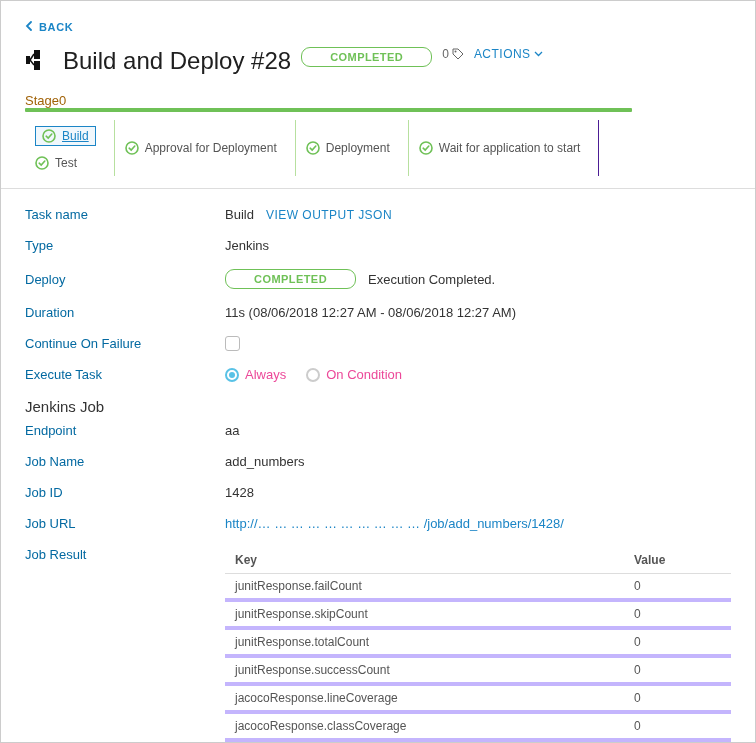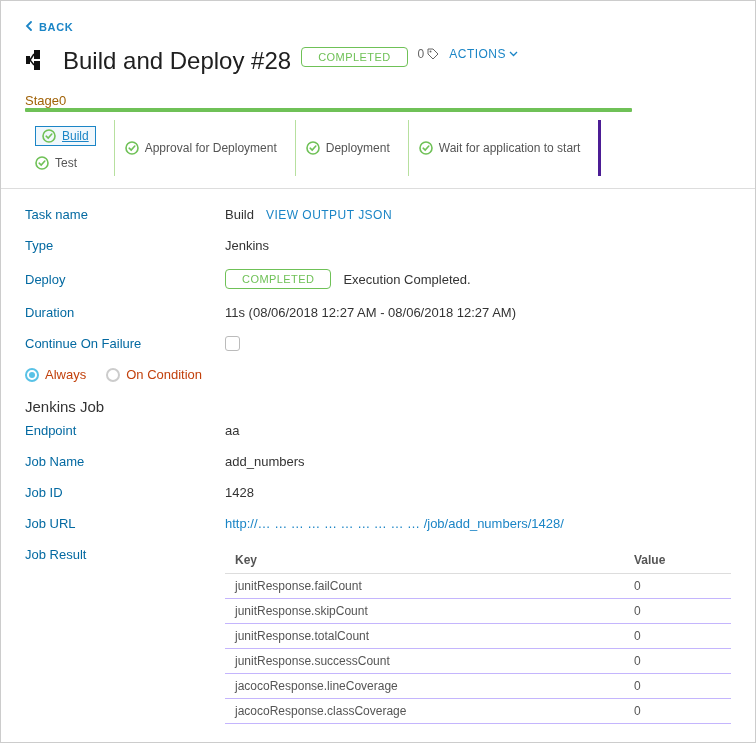--- a/index.html
+++ b/index.html
@@ -36,25 +36,25 @@
   .pipeline-icon { display:inline-flex; }
   .title {
     font-size: 24px;
     font-weight: 400;
     color: #202020;
   }
   .badge-completed {
     display: inline-block;
     border: 1px solid #6fc157;
     color: #6fc157;
-    border-radius: 4px;
-    padding: 3px 16px;
+    border-radius: 9px;
+    padding: 3px 28px;
     font-size: 11px;
     letter-spacing: 0.04em;
-    font-weight: 400;
+    font-weight: 700;
   }
   .tag-count {
     display: inline-flex;
     align-items: center;
     font-size: 12px;
     color: #666;
     gap: 3px;
   }
   .actions {
     color: #1b85c6;
@@ -85,21 +85,21 @@
     margin-bottom: 12px;
   }
   .task-col {
     padding: 6px 18px 6px 10px;
     display: flex;
     flex-direction: column;
     gap: 10px;
     border-right: 1px solid #b7e09f;
   }
   .task-col.single { justify-content: center; }
-  .task-col:last-child { border-right: 3px solid #4c1d95; }
+  .task-col:last-child { border-right: 1px solid #4c1d95; }
   .task-item {
     display: flex;
     align-items: center;
     gap: 6px;
     font-size: 12px;
     color: #555;
     white-space: nowrap;
   }
   .task-item.selected {
     border: 1px solid #1b85c6;
@@ -140,21 +140,21 @@
     cursor: pointer;
   }
 
   .checkbox-vis {
     width: 15px; height: 15px;
     border: 1px solid #bbb;
     border-radius: 3px;
     background: #fff;
   }
   .radio-row { display:flex; align-items:center; gap:20px; }
-  .radio-item { display:inline-flex; align-items:center; gap:6px; color:#c2410c; }
+  .radio-item { display:inline-flex; align-items:center; gap:6px; color:#ec4899; }
   .radio-vis {
     width: 14px; height: 14px; border-radius: 50%;
     border: 2px solid #ccc; background:#fff;
     position: relative;
   }
   .radio-vis.on { border-color:#59c2e6; }
   .radio-vis.on::after {
     content:""; position:absolute; inset:2px; border-radius:50%;
     background:#59c2e6;
   }
@@ -180,21 +180,21 @@
   }
   .result-table th {
     text-align: left;
     font-weight: 600;
     color: #555;
     padding: 6px 10px;
     border-bottom: 1px solid #ddd;
   }
   .result-table td {
     padding: 5px 10px;
-    border-bottom: 1px solid #c4b5fd;
+    border-bottom: 4px solid #c4b5fd;
   }
   .result-wrap { flex:1; }
 
   .check-icon svg { display:block; }
 </style>
 </head>
 <body>
 
 <div class="container">
 
@@ -321,20 +321,21 @@
   </div>
 
   <div class="detail-row">
     <div class="detail-label">Continue On Failure</div>
     <div class="detail-value">
       <div class="checkbox-vis"></div>
     </div>
   </div>
 
   <div class="detail-row">
+    <div class="detail-label">Execute Task</div>
     <div class="detail-value radio-row">
       <span class="radio-item">
         <span class="radio-vis on"></span>
         <span>Always</span>
       </span>
       <span class="radio-item">
         <span class="radio-vis"></span>
         <span>On Condition</span>
       </span>
     </div>

